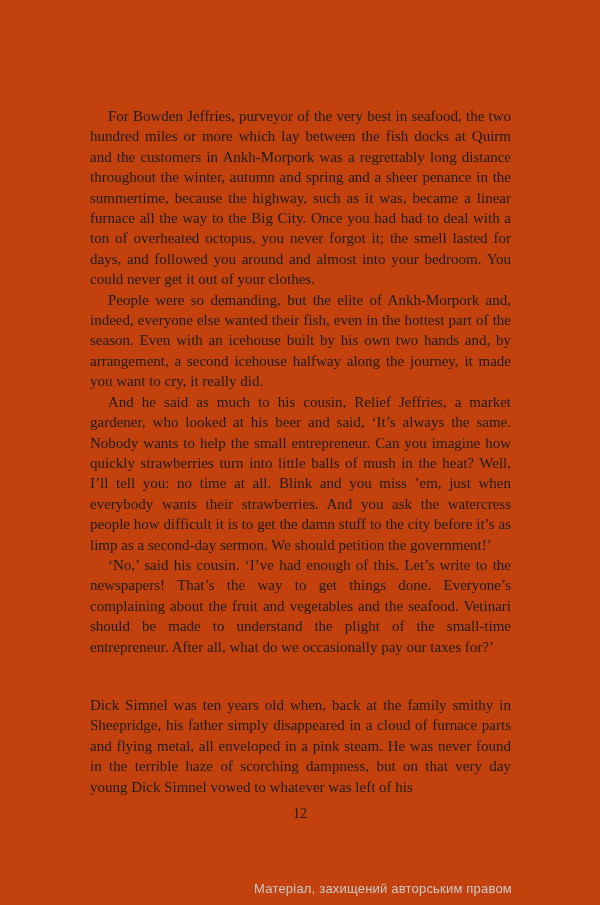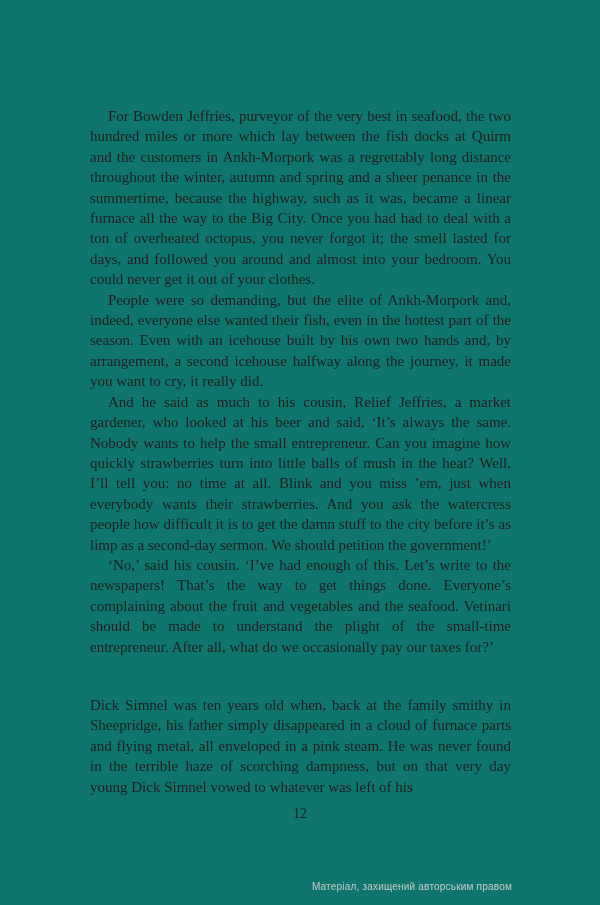--- a/index.html
+++ b/index.html
@@ -7,21 +7,21 @@
     width: 600px;
     height: 905px;
     background: #ffffff;
     position: relative;
     overflow: hidden;
     font-family: "Liberation Serif", serif;
   }
   .page {
     position: absolute;
     inset: 0;
-    background: #0f766e;
+    background: #c2410c;
     text-decoration: underline;
   }
   .text-block {
     position: absolute;
     left: 90px;
     top: 106px;
     width: 421px;
     font-size: 15px;
     line-height: 20.4px;
     color: #1d1d1d;
@@ -42,21 +42,21 @@
     left: 0;
     width: 600px;
     text-align: center;
     font-size: 14px;
     color: #1d1d1d;
   }
   .watermark {
     position: absolute;
     top: 881px;
     right: 88px;
-    font-size: 10px;
+    font-size: 13px;
     font-family: "Liberation Sans", sans-serif;
     color: #c9c9c9;
     letter-spacing: 0.2px;
   }
 </style>
 </head>
 <body>
 
 <div class="page">
 

